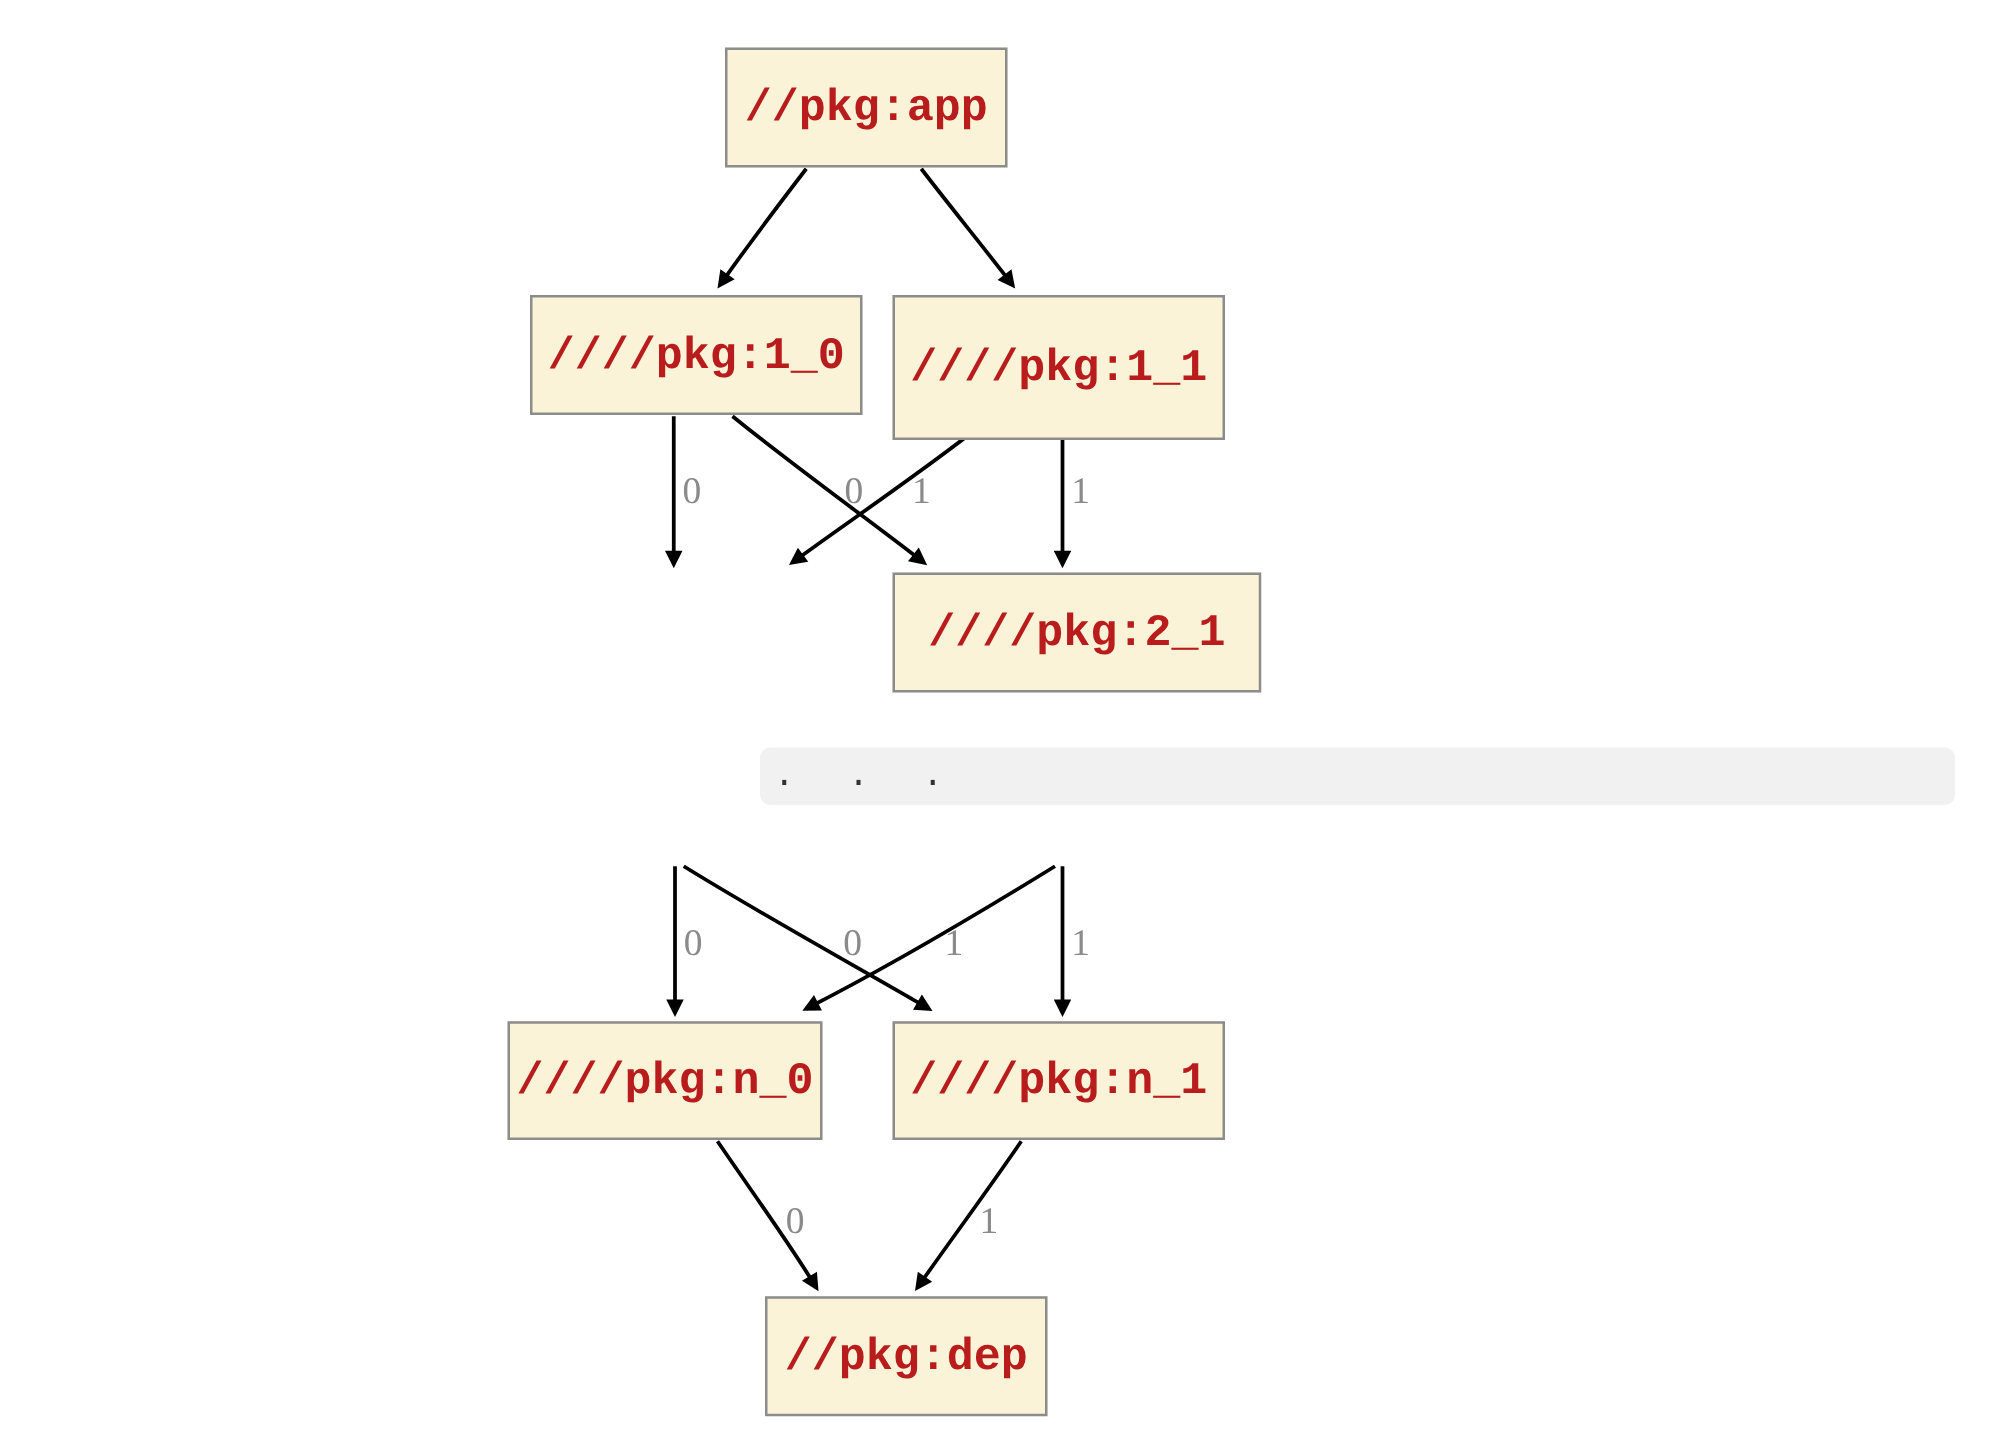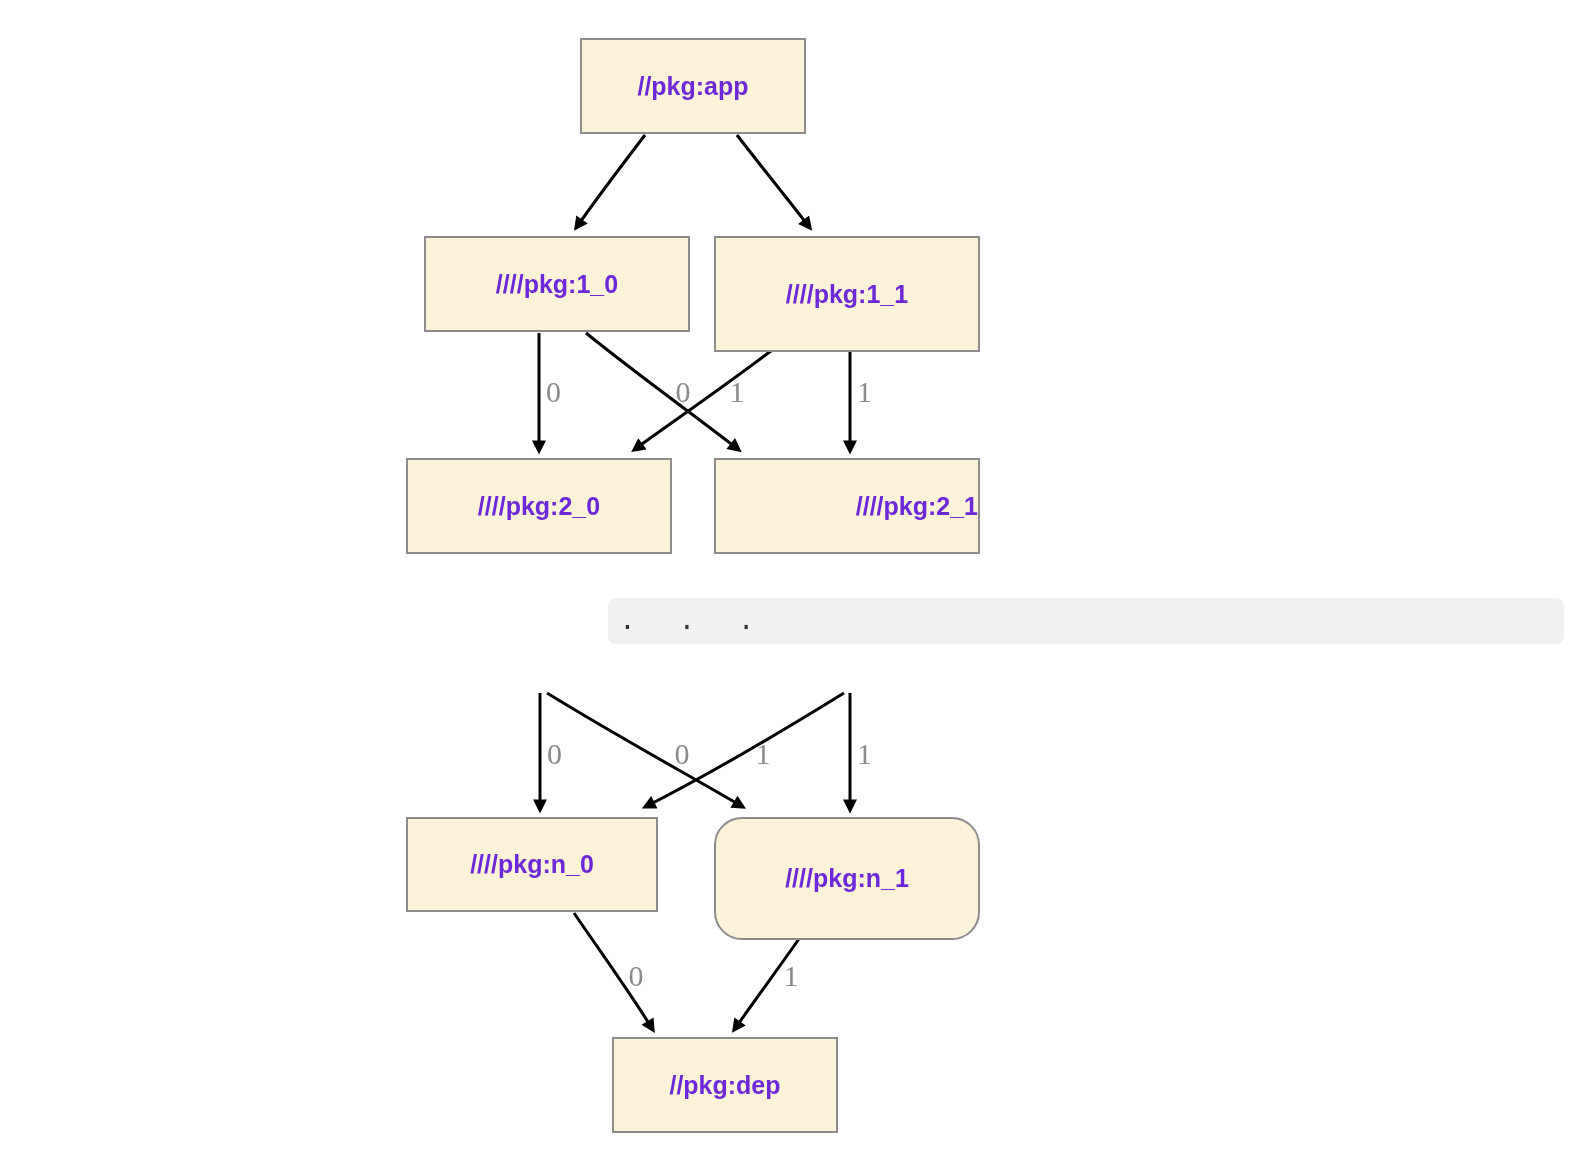--- a/index.html
+++ b/index.html
@@ -31,24 +31,24 @@
     fill: var(--edge-label-color, #8a8a8a);
   }
   .node {
     position: absolute;
     box-sizing: border-box;
     background: var(--node-fill, #fbf3d7);
     border: 2px solid var(--node-border, #8c8c8c);
     display: flex;
     align-items: center;
     justify-content: center;
-    font-family: Liberation Sans, sans-serif;
+    font-family: Liberation Mono, monospace;
     font-weight: 700;
-    font-size: 25px;
-    color: #6d28d9;
+    font-size: 36px;
+    color: #b91c1c;
     white-space: pre;
   }
   .truncation-bar {
     position: absolute;
     box-sizing: border-box;
     left: 608px; top: 598px; width: 956px; height: 46px;
     background: var(--ellipsis-bg, #f1f1f1);
     border-radius: 8px;
     display: flex;
     align-items: center;
@@ -107,37 +107,34 @@
   </div>
 
   <div class="node" style="left:424px; top:236px; width:266px; height:96px;">
     <span>////pkg:1_0</span>
   </div>
 
   <div class="node" style="left:714px; top:236px; width:266px; height:116px;">
     <span>////pkg:1_1</span>
   </div>
 
-  <div class="node" style="left:406px; top:458px; width:266px; height:96px;">
-    <span>////pkg:2_0</span>
-  </div>
 
-  <div class="node" style="left:714px; top:458px; width:266px; height:96px;justify-content:flex-end;">
+  <div class="node" style="left:714px; top:458px; width:295px; height:96px;">
     <span>////pkg:2_1</span>
   </div>
 
   <div class="truncation-bar">
     <span>.  .  .</span>
   </div>
 
   <div class="node" style="left:406px; top:817px; width:252px; height:95px;">
     <span>////pkg:n_0</span>
   </div>
 
-  <div class="node" style="left:714px; top:817px; width:266px; height:123px;border-radius:28px;">
+  <div class="node" style="left:714px; top:817px; width:266px; height:95px;">
     <span>////pkg:n_1</span>
   </div>
 
   <div class="node" style="left:612px; top:1037px; width:226px; height:96px;">
     <span>//pkg:dep</span>
   </div>
 
 </div>
 
 </body></html>

